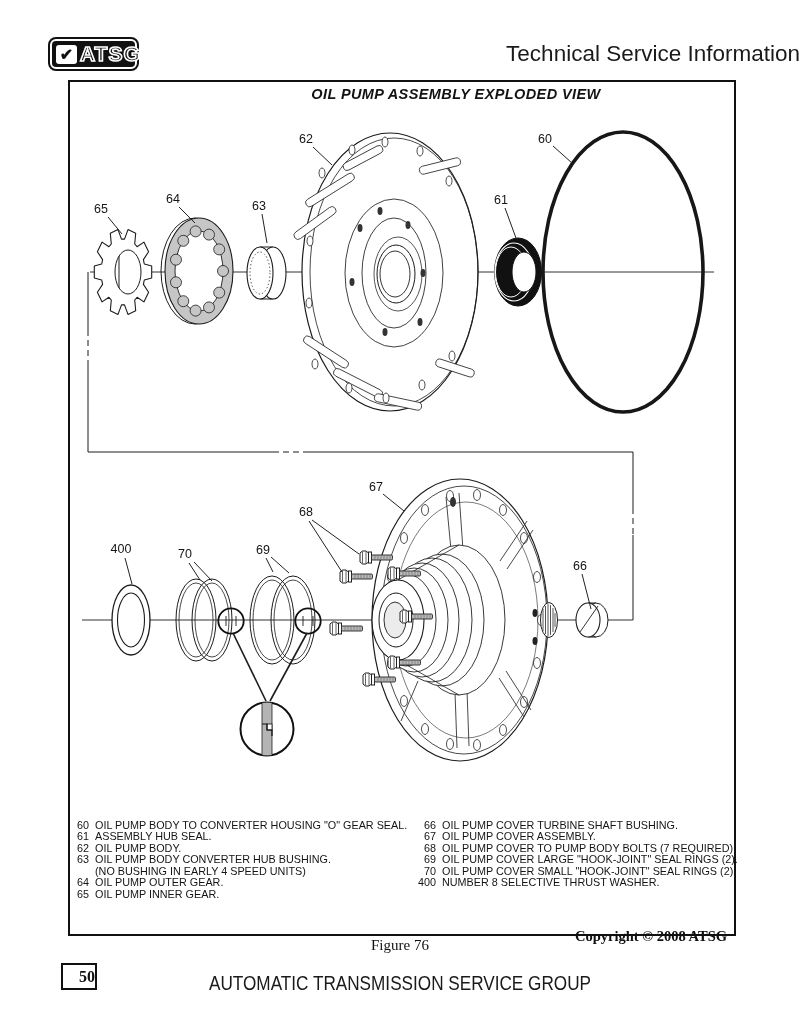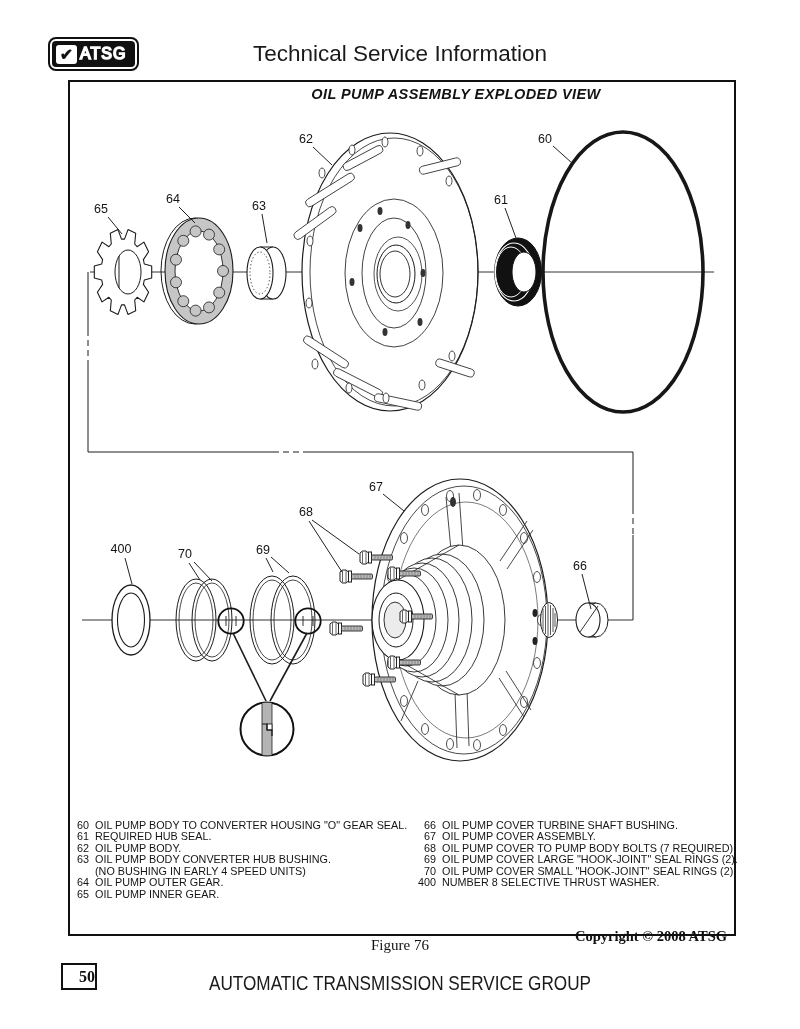--- a/index.html
+++ b/index.html
@@ -5,23 +5,23 @@
   html,body{margin:0;padding:0;background:#fff;}
   .page{position:relative;width:800px;height:1029px;background:#fff;overflow:hidden;
         font-family:"Liberation Sans",sans-serif;color:#111;}
   
   .logo{position:absolute;left:48px;top:37px;width:91px;height:34px;
         border:2.5px solid #111;border-radius:8px;background:#fff;padding:2px;box-sizing:border-box;}
   .logo-inner{width:100%;height:100%;background:#111;border-radius:4px;
         display:flex;align-items:center;gap:3px;padding-left:4px;box-sizing:border-box;}
   .logo-check{width:21px;height:19px;background:#fff;border-radius:3px;color:#111;
         font-size:16px;font-weight:bold;line-height:19px;text-align:center;flex:none;}
-  .logo-text{color:#111;font-weight:normal;font-size:16px;letter-spacing:1px;
+  .logo-text{color:#111;font-weight:bold;font-size:21px;letter-spacing:1px;
         -webkit-text-stroke:1.6px #fff;}
-  .doc-title{position:absolute;left:0;top:41px;width:800px;text-align:center;
+  .doc-title{position:absolute;left:0;top:41px;width:800px;text-align:right;
         font-size:22.5px;color:#1a1a1a;}
   
   .figure-box{position:absolute;left:68px;top:80px;width:664px;height:852px;border:2px solid #111;}
   .fig-title{position:absolute;left:0;top:4px;width:772px;text-align:center;
         font-weight:bold;font-style:italic;font-size:14.5px;letter-spacing:.4px;color:#131313;}
   .diagram{position:absolute;left:-2px;top:-2px;}
   .plbl{font-family:"Liberation Sans",sans-serif;font-size:12.5px;fill:#151515;}
   
   .plist{position:absolute;font-size:10.8px;line-height:11.45px;color:#141414;white-space:nowrap;}
   .plist-left{left:72px;top:820px;width:336px;}
@@ -329,21 +329,21 @@
     </svg>
   </div>
 
   <div class="plist plist-left">
     <div class="prow">
         <span class="pnum">60</span>
         <span class="pdesc">OIL PUMP BODY TO CONVERTER HOUSING "O" GEAR SEAL.</span>
       </div>
     <div class="prow">
         <span class="pnum">61</span>
-        <span class="pdesc">REQUIRED HUB SEAL.</span>
+        <span class="pdesc">ASSEMBLY HUB SEAL.</span>
       </div>
     <div class="prow">
         <span class="pnum">62</span>
         <span class="pdesc">OIL PUMP BODY.</span>
       </div>
     <div class="prow">
         <span class="pnum">63</span>
         <span class="pdesc">OIL PUMP BODY CONVERTER HUB BUSHING.</span>
       </div>
     <div class="prow">

